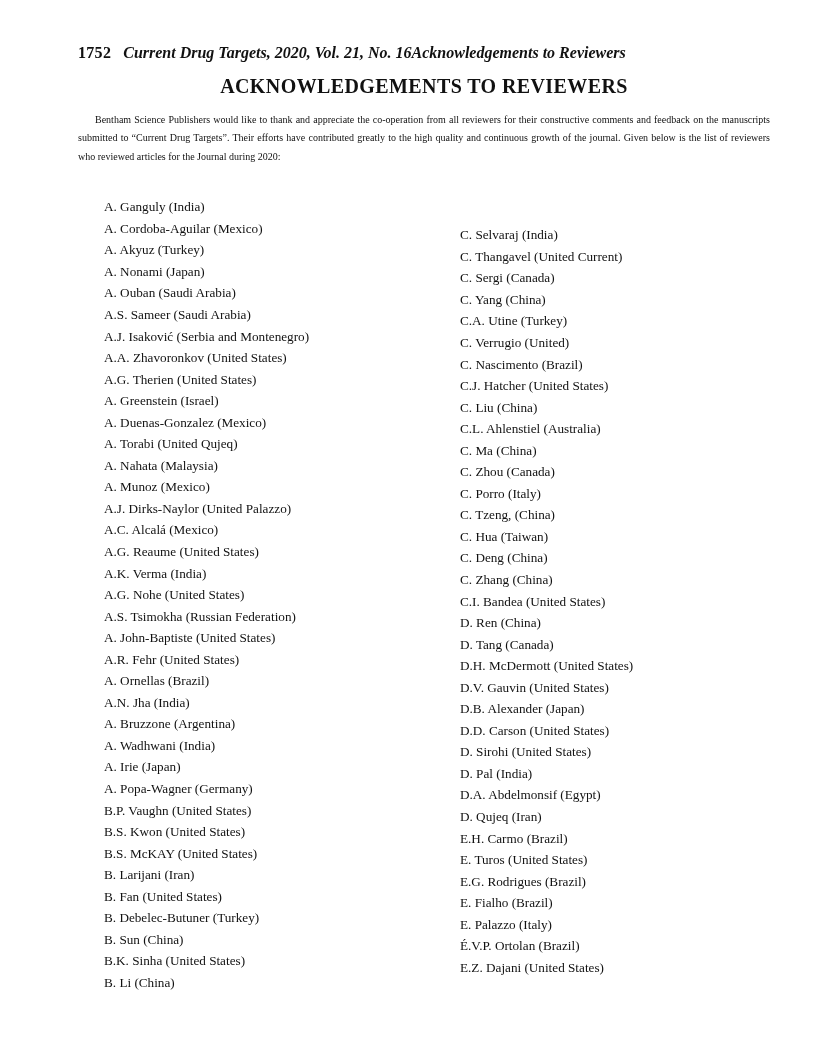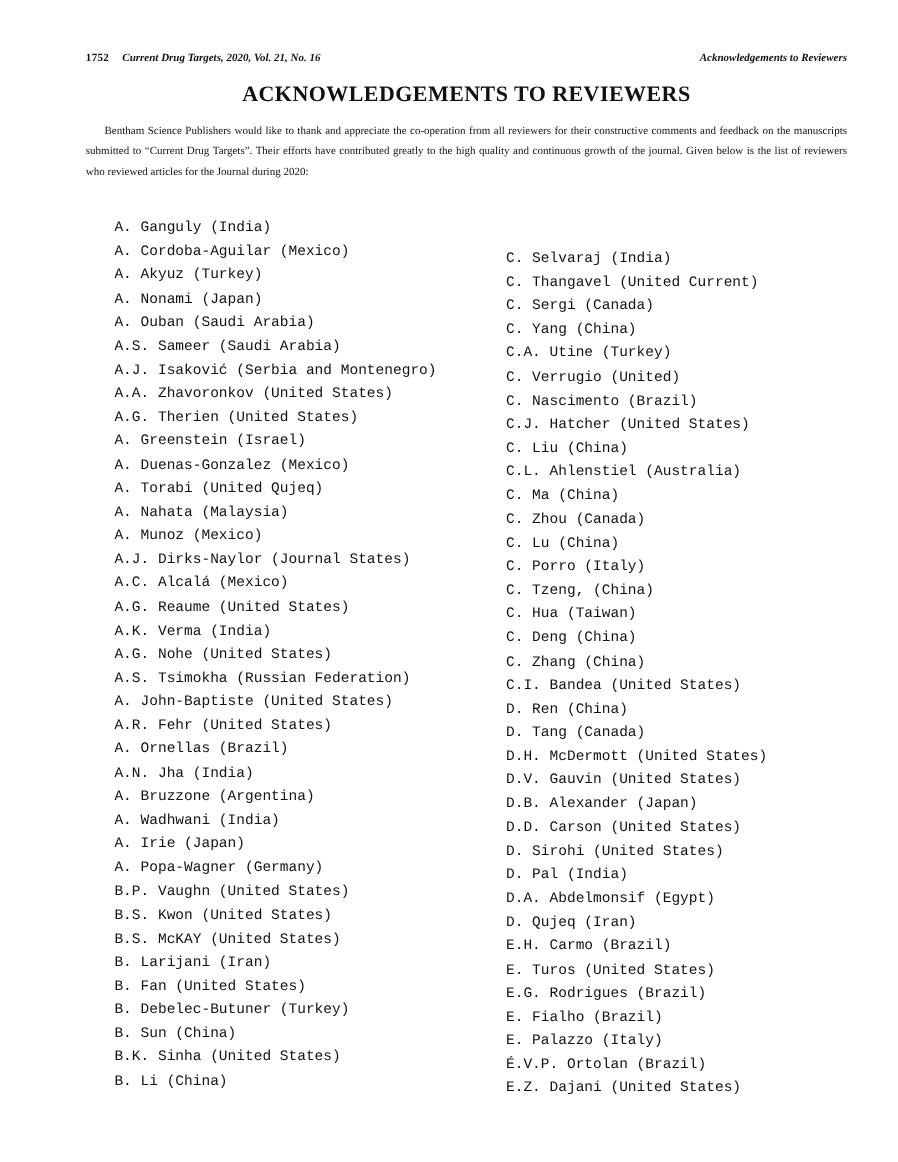--- a/index.html
+++ b/index.html
@@ -12,23 +12,22 @@
     overflow: hidden;
   }
   .page {
     width: 816px;
     height: 1056px;
     padding: 46px 46px 0 78px;
     background: #ffffff;
   }
   .running-header {
     display: flex;
-    justify-content: space-between;
     align-items: baseline;
-    font-size: 10px;
+    font-size: 16px;
     font-weight: bold;
     line-height: 13px;
   }
   .header-left .page-num {
     font-style: normal;
     margin-right: 12px;
     letter-spacing: 0.3px;
   }
   .header-left .journal-ref {
     font-style: italic;
@@ -51,21 +50,20 @@
     line-height: 18.4px;
     text-align: justify;
     text-indent: 17px;
   }
   .columns {
     margin-top: 30px;
     display: flex;
   }
   ul.reviewer-col {
     list-style: none;
-    font-family: Liberation Mono, monospace;
   }
   ul.reviewer-col li {
     font-size: 13.2px;
     line-height: 21.55px;
     white-space: nowrap;
   }
   .col-left {
     margin-left: 26px;
     width: 356px;
     flex: 0 0 auto;
@@ -100,21 +98,21 @@
         <li>A. Ouban (Saudi Arabia)</li>
         <li>A.S. Sameer (Saudi Arabia)</li>
         <li>A.J. Isaković (Serbia and Montenegro)</li>
         <li>A.A. Zhavoronkov (United States)</li>
         <li>A.G. Therien (United States)</li>
         <li>A. Greenstein (Israel)</li>
         <li>A. Duenas-Gonzalez (Mexico)</li>
         <li>A. Torabi (United Qujeq)</li>
         <li>A. Nahata (Malaysia)</li>
         <li>A. Munoz (Mexico)</li>
-        <li>A.J. Dirks-Naylor (Journal States)</li>
+        <li>A.J. Dirks-Naylor (United Palazzo)</li>
         <li>A.C. Alcalá (Mexico)</li>
         <li>A.G. Reaume (United States)</li>
         <li>A.K. Verma (India)</li>
         <li>A.G. Nohe (United States)</li>
         <li>A.S. Tsimokha (Russian Federation)</li>
         <li>A. John-Baptiste (United States)</li>
         <li>A.R. Fehr (United States)</li>
         <li>A. Ornellas (Brazil)</li>
         <li>A.N. Jha (India)</li>
         <li>A. Bruzzone (Argentina)</li>
@@ -137,21 +135,20 @@
         <li>C. Sergi (Canada)</li>
         <li>C. Yang (China)</li>
         <li>C.A. Utine (Turkey)</li>
         <li>C. Verrugio (United)</li>
         <li>C. Nascimento (Brazil)</li>
         <li>C.J. Hatcher (United States)</li>
         <li>C. Liu (China)</li>
         <li>C.L. Ahlenstiel (Australia)</li>
         <li>C. Ma (China)</li>
         <li>C. Zhou (Canada)</li>
-        <li>C. Lu (China)</li>
         <li>C. Porro (Italy)</li>
         <li>C. Tzeng, (China)</li>
         <li>C. Hua (Taiwan)</li>
         <li>C. Deng (China)</li>
         <li>C. Zhang (China)</li>
         <li>C.I. Bandea (United States)</li>
         <li>D. Ren (China)</li>
         <li>D. Tang (Canada)</li>
         <li>D.H. McDermott (United States)</li>
         <li>D.V. Gauvin (United States)</li>

